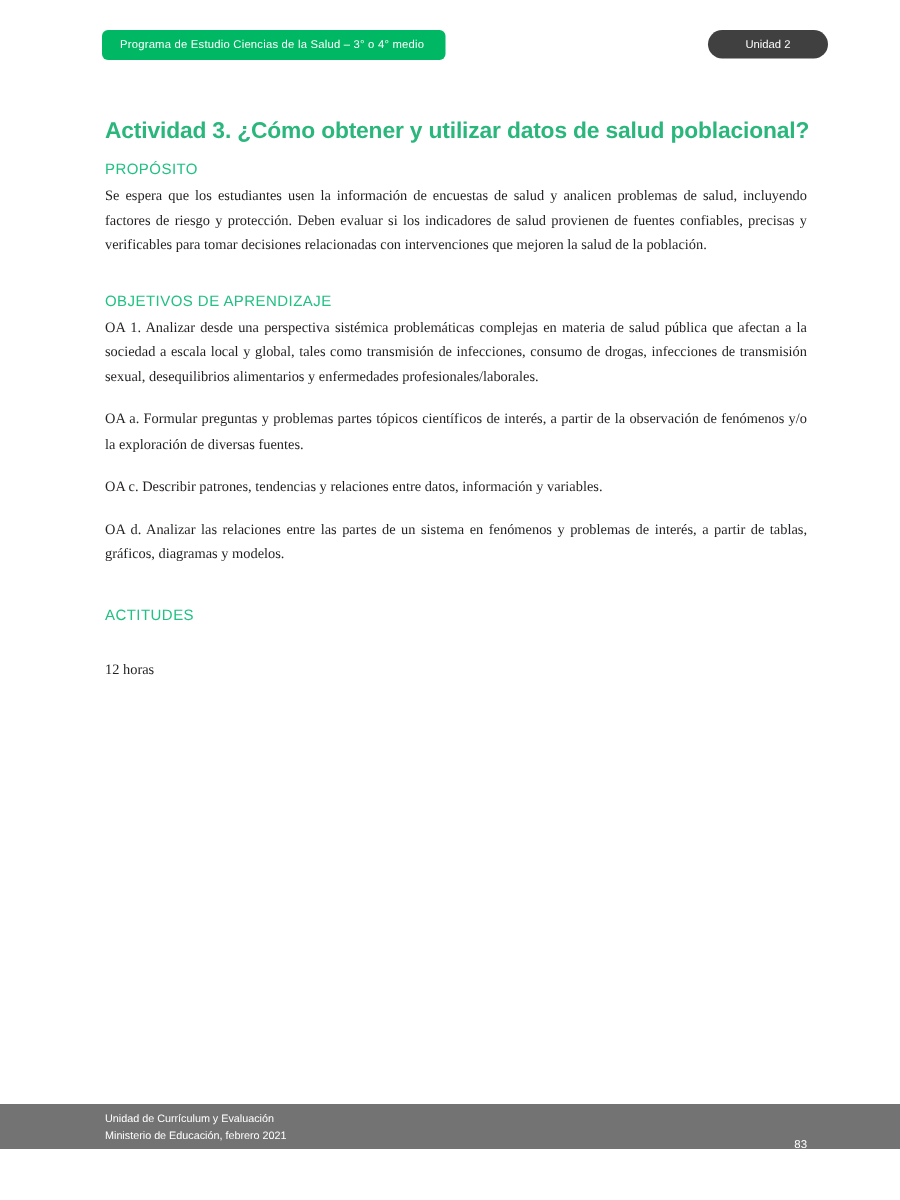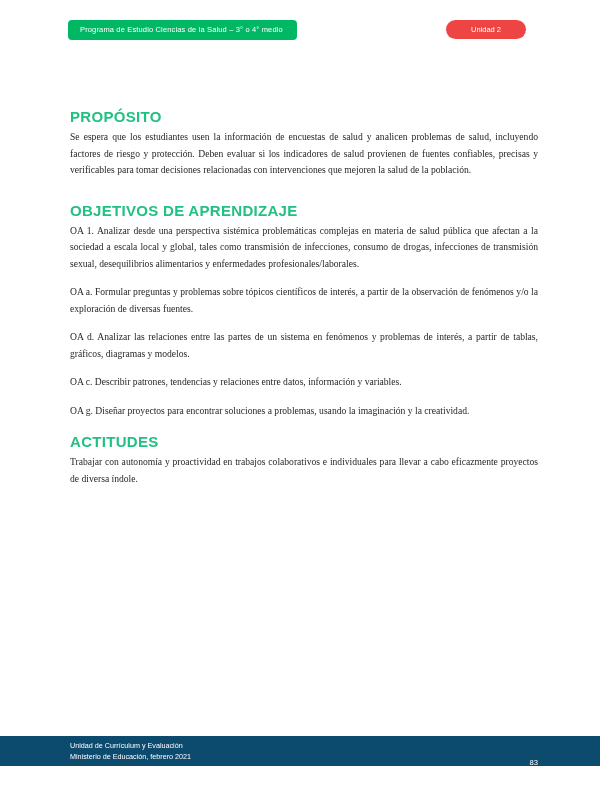--- a/index.html
+++ b/index.html
@@ -38,28 +38,28 @@
     padding: 0 14px 0 12px;
     background: #00b864;
     color: #ffffff;
     font-size: 7.5px;
     letter-spacing: 0.15px;
     border-radius: 4px;
     white-space: nowrap;
   }
   .unit-badge {
     position: absolute;
-    right: 74px;
+    right: 48px;
     top: 0;
     height: 19px;
     min-width: 56px;
     line-height: 19px;
     text-align: center;
     padding: 0 12px;
-    background: #ef4444;
+    background: #404040;
     color: #ffffff;
     font-size: 7.5px;
     border-radius: 10px;
     white-space: nowrap;
   }
 
   
   .title {
     position: absolute;
     left: 70px;
@@ -74,22 +74,22 @@
 
   
   .content {
     position: absolute;
     left: 70px;
     top: 108px;
     width: 468px;
   }
   .section-heading {
     color: #21c083;
-    font-size: 15px;
-    font-weight: bold;
+    font-size: 10px;
+    font-weight: normal;
     letter-spacing: 0.3px;
     margin: 0 0 4px 0;
   }
   .body-text {
     color: #231f20;
     font-size: 9.6px;
     line-height: 1.72;
     text-align: justify;
     margin: 0;
     font-family: Liberation Serif, serif;
@@ -109,21 +109,21 @@
   .spacer-sm { height: 10px; }
   .spacer-md { height: 14px; }
 
   
   .footer {
     position: absolute;
     left: 0;
     bottom: 34px;
     width: 600px;
     height: 30px;
-    background: #0c4a6e;
+    background: #737373;
   }
   .footer-text {
     position: absolute;
     left: 70px;
     top: 5px;
     color: #ffffff;
     font-size: 7.2px;
     line-height: 1.52;
   }
   .footer-line {
@@ -141,55 +141,55 @@
 </head>
 <body>
 
 <div class="page">
 
   <div class="header">
     <div class="header-badge">Programa de Estudio Ciencias de la Salud – 3° o 4° medio</div>
     <div class="unit-badge">Unidad 2</div>
   </div>
 
+  <h1 class="title">Actividad 3. ¿Cómo obtener y utilizar datos de salud poblacional?</h1>
 
   <div class="content">
 
     <div class="block">
       <div class="section-heading">PROPÓSITO</div>
       <p class="body-text">Se espera que los estudiantes usen la información de encuestas de salud y analicen problemas de salud, incluyendo factores de riesgo y protección. Deben evaluar si los indicadores de salud provienen de fuentes confiables, precisas y verificables para tomar decisiones relacionadas con intervenciones que mejoren la salud de la población.</p>
     </div>
 
     <div class="spacer-sm"></div>
 
     <div>
       <div class="section-heading">OBJETIVOS DE APRENDIZAJE</div>
 
       <p class="body-text block-oa">OA 1. Analizar desde una perspectiva sistémica problemáticas complejas en materia de salud pública que afectan a la sociedad a escala local y global, tales como transmisión de infecciones, consumo de drogas, infecciones de transmisión sexual, desequilibrios alimentarios y enfermedades profesionales/laborales.</p>
 
-      <p class="body-text block-oa">OA a. Formular preguntas y problemas sobre tópicos científicos de interés, a partir de la observación de fenómenos y/o la exploración de diversas fuentes.</p>
+      <p class="body-text block-oa">OA a. Formular preguntas y problemas partes tópicos científicos de interés, a partir de la observación de fenómenos y/o la exploración de diversas fuentes.</p>
+
+      <p class="body-text block-oa">OA c. Describir patrones, tendencias y relaciones entre datos, información y variables.</p>
 
       <p class="body-text block-oa">OA d. Analizar las relaciones entre las partes de un sistema en fenómenos y problemas de interés, a partir de tablas, gráficos, diagramas y modelos.</p>
 
-      <p class="body-text block-oa">OA c. Describir patrones, tendencias y relaciones entre datos, información y variables.</p>
-
-
-      <p class="body-text block-last">OA g. Diseñar proyectos para encontrar soluciones a problemas, usando la imaginación y la creatividad.</p>
+
     </div>
 
     <div class="spacer-md"></div>
 
     <div class="block">
       <div class="section-heading">ACTITUDES</div>
-      <p class="body-text">Trabajar con autonomía y proactividad en trabajos colaborativos e individuales para llevar a cabo eficazmente proyectos de diversa índole.</p>
     </div>
 
     <div class="spacer-sm"></div>
 
     <div>
+      <p class="body-text nowrapline">12 horas</p>
     </div>
 
   </div>
 
   <div class="footer">
     <div class="footer-text">
       <span class="footer-line">Unidad de Currículum y Evaluación</span>
       <span class="footer-line">Ministerio de Educación, febrero 2021</span>
     </div>
     <div class="footer-page">83</div>

